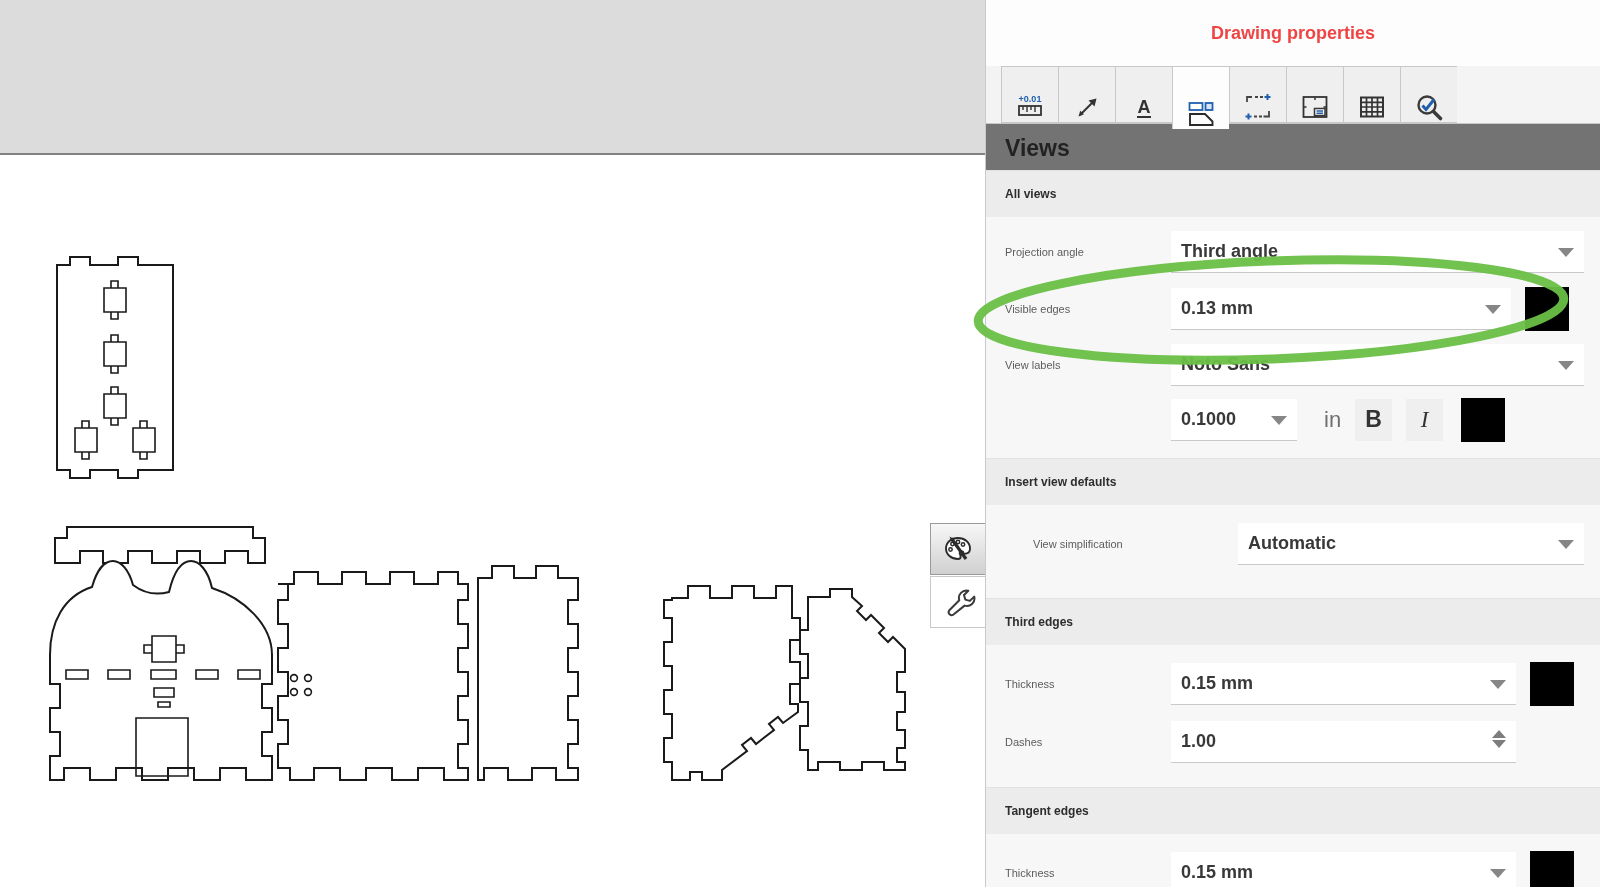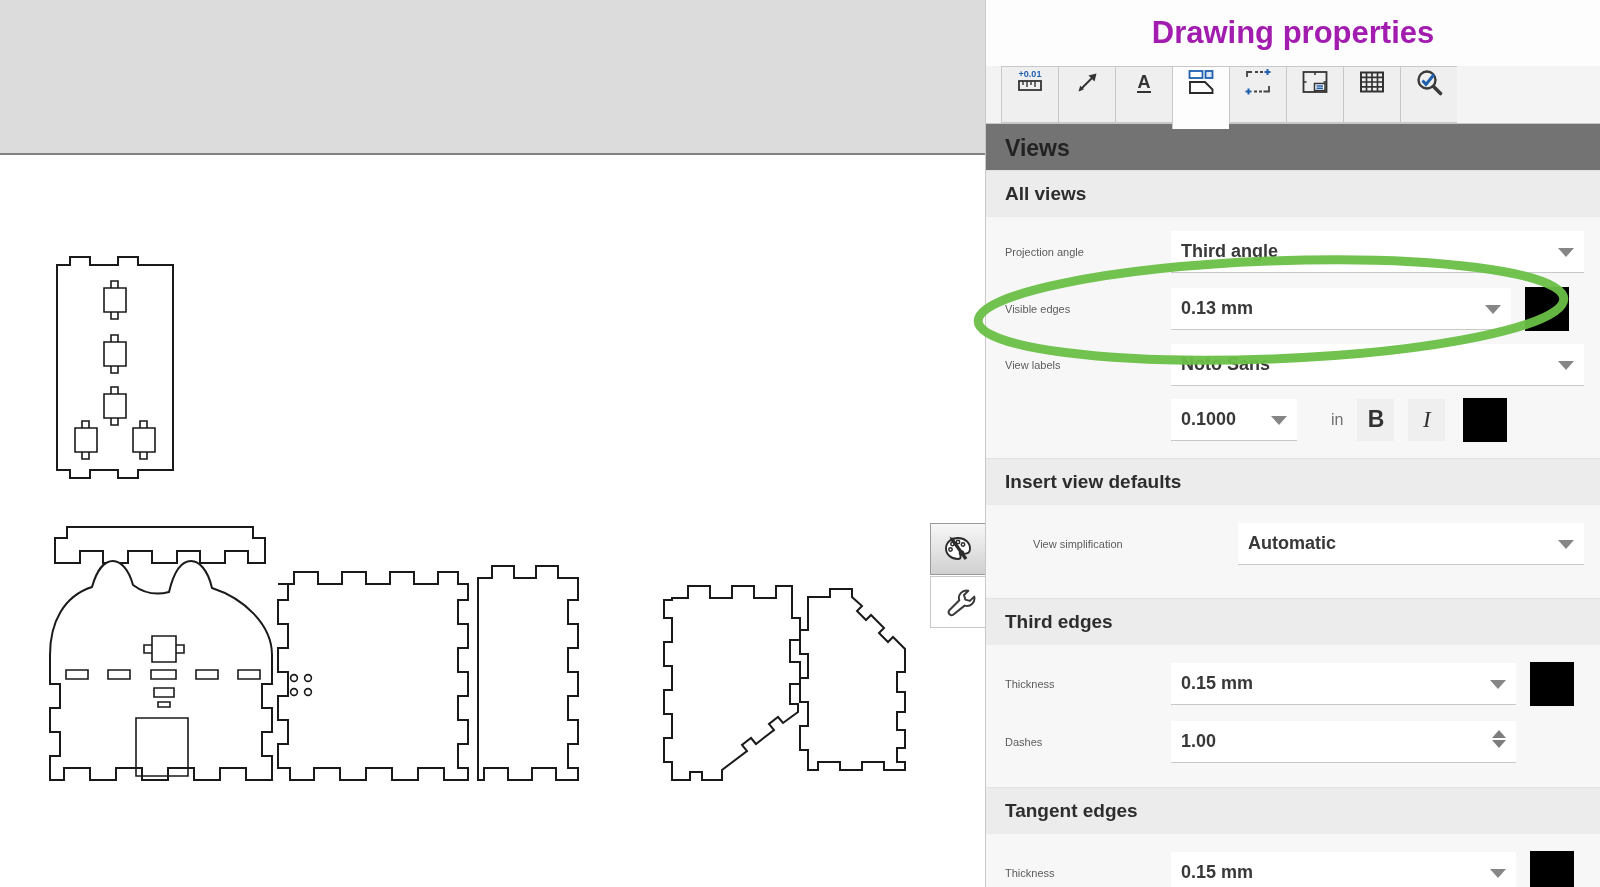--- a/index.html
+++ b/index.html
@@ -18,35 +18,35 @@
               display:flex; align-items:center; justify-content:center; cursor:pointer; }
   #btn-appearance { top:523px; background:linear-gradient(#f7f7f7,#d0d0d0);
                     border:1px solid #9a9a9a; }
   #btn-tools { top:576px; background:#ffffff; border:1px solid #c9c9c9; border-right:none; }
 
   
   #panel { position:absolute; left:985px; top:0; width:615px; height:887px;
            background:#f7f7f7; border-left:1px solid #c9c9c9; }
   #panel-header { background:#fdfdfd; }
   #panel-title { height:66px; display:flex; align-items:center; justify-content:center;
-                 color:#a21caf; font-size:31px; font-weight:bold; }
+                 color:#ef4444; font-size:18px; font-weight:bold; }
   #tabbar { position:relative; height:58px; display:flex; padding-left:15px;
             background:#f3f3f3; border-bottom:1px solid #c8c8c8; }
   .tab { width:57px; height:57px; background:#efefef; border:1px solid #c8c8c8;
-         border-right:none; display:flex; align-items:flex-start; justify-content:center;
+         border-right:none; display:flex; align-items:flex-end; justify-content:center;
          cursor:pointer; }
   .tab:last-of-type { border-right:1px solid #c8c8c8; }
   .tab.active { background:#fdfdfd; height:63px; border-bottom:none; z-index:3; position:relative; }
   #tabbar .tab-fill { flex:1; background:#f4f4f4; }
 
   #views-heading { background:#737373; padding:11px 0 9px 19px; font-size:23px;
                    font-weight:bold; color:#222; height:46px; }
   .band { height:47px; background:#ececec; border-top:1px solid #e2e2e2;
           display:flex; align-items:center; padding-left:19px;
-          font-size:19px; font-weight:bold; color:#2d2d2d; }
+          font-size:12px; font-weight:bold; color:#2d2d2d; }
   .gap6{height:6px}.gap8{height:8px}.gap11{height:11px}.gap19{height:19px}.gap23{height:23px}
 
   .row { display:flex; align-items:center; padding:0 16px 0 19px; height:57px; }
   .row .lbl { width:166px; flex-shrink:0; color:#5c5c5c; font-size:11px; }
   .row .lbl.wide { width:205px;margin-left:28px; }
   .field { position:relative; background:#fff; border-bottom:1px solid #c9c9c9;
            height:42px; display:flex; align-items:center; padding:0 34px 0 10px;
            font-size:18px; color:#383838; cursor:pointer;font-weight:bold; }
   .field.grow { flex:1; }
   .field .val { white-space:nowrap; }
@@ -57,21 +57,21 @@
   .spin .up { width:0;height:0;border-left:7px solid transparent;border-right:7px solid transparent;
               border-bottom:8px solid #7d7d7d; margin-bottom:2px; }
   .spin .dn { width:0;height:0;border-left:7px solid transparent;border-right:7px solid transparent;
               border-top:8px solid #7d7d7d; }
   .swatch { width:44px; height:44px; margin-left:14px; flex-shrink:0; cursor:pointer; }
   .fmt-btn { width:37px; height:42px; background:#efefef; margin-left:14px;
              display:flex; align-items:center; justify-content:center; cursor:pointer;
              font-size:23px; color:#333; }
   #btn-bold { font-weight:bold; }
   #btn-italic { font-family:"Liberation Serif", serif; font-style:italic; }
-  .unit { color:#707070; font-size:16px; margin-left:34px; }
+  .unit { color:#707070; font-size:22px; margin-left:27px; }
 
   
   #annotation { position:absolute; left:0; top:0; z-index:10; pointer-events:none; }
 
   svg .ink { stroke:#1a1a1a; fill:#ffffff; }
 </style>
 </head>
 <body>
 
 <div id="stage">

